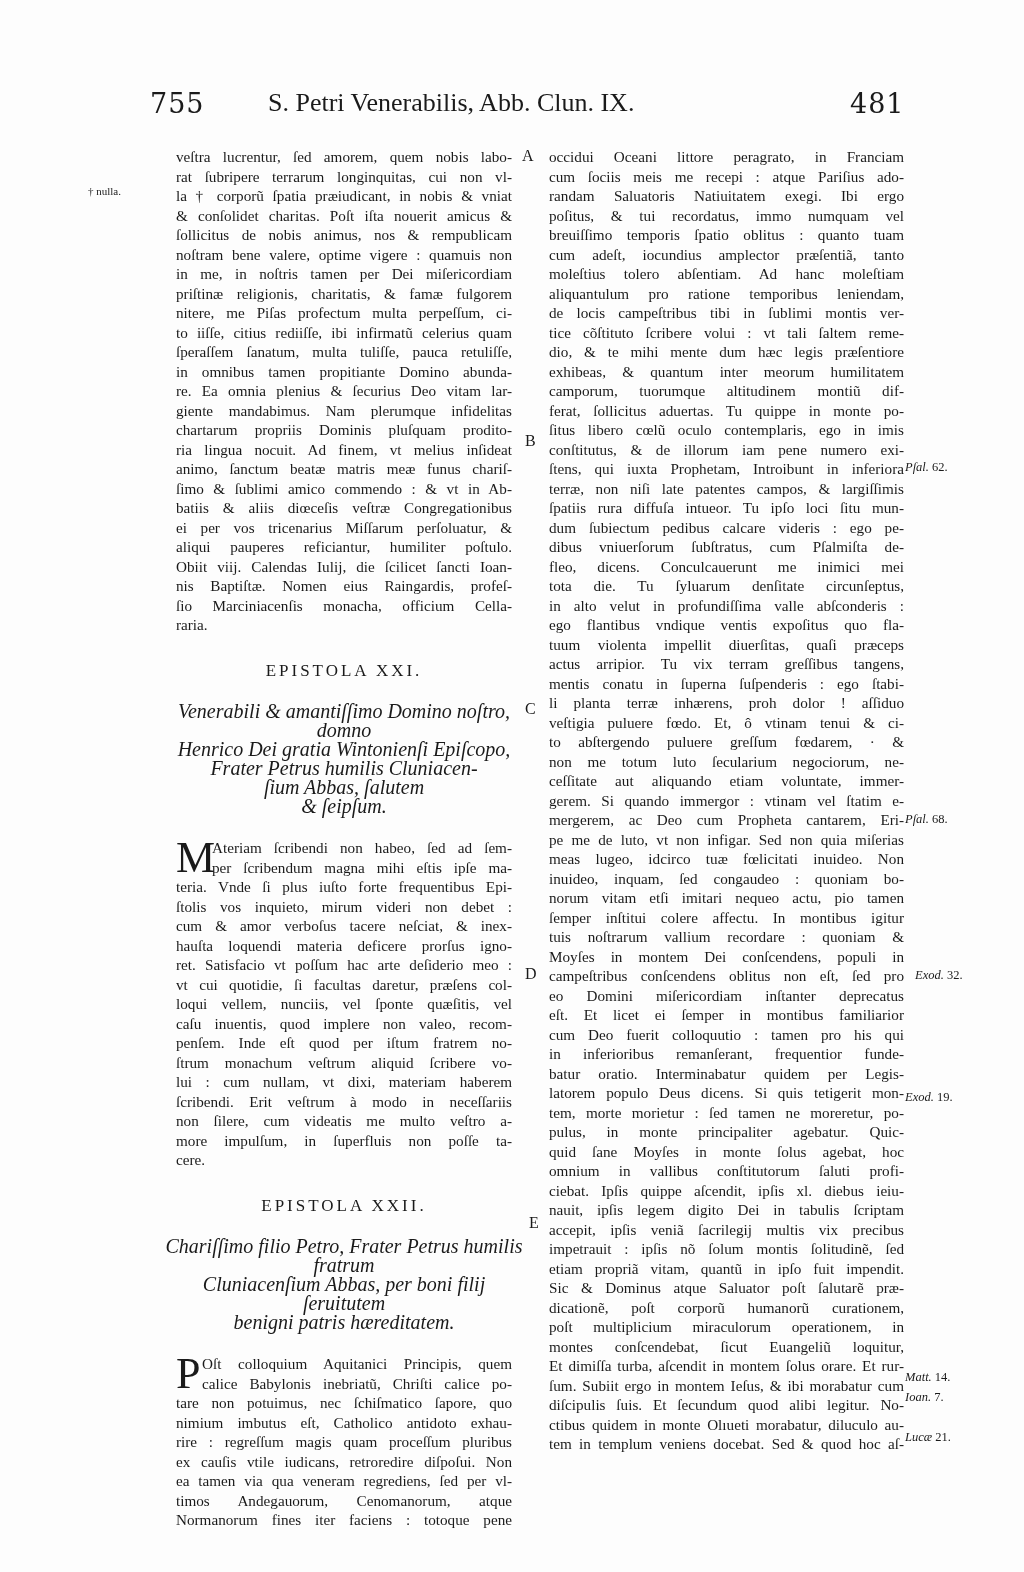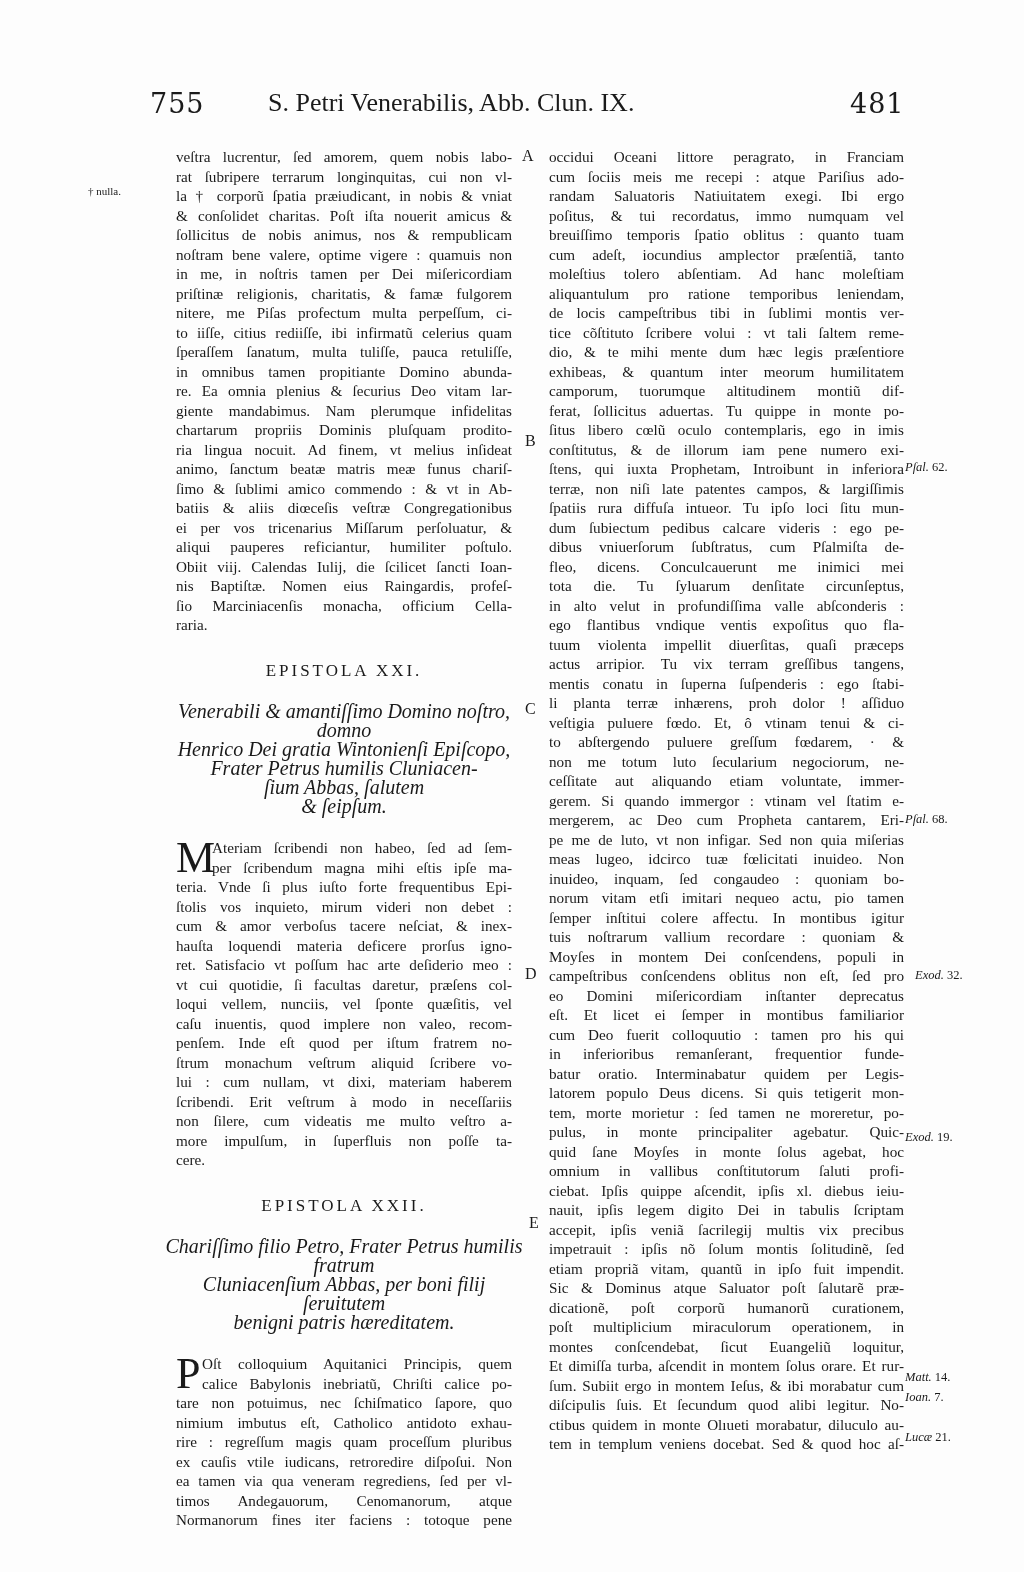--- a/index.html
+++ b/index.html
@@ -193,21 +193,21 @@
 
 <div class="side-note" style="left:905px;top:460px;">
   <span>Pſal.</span> <span class="n">62.</span>
 </div>
 <div class="side-note" style="left:905px;top:812px;">
   <span>Pſal.</span> <span class="n">68.</span>
 </div>
 <div class="side-note" style="left:905px;top:968px;margin-left:10px;">
   <span>Exod.</span> <span class="n">32.</span>
 </div>
-<div class="side-note" style="left:905px;top:1090px;margin-top:40px;">
+<div class="side-note" style="left:905px;top:1090px;">
   <span>Exod.</span> <span class="n">19.</span>
 </div>
 <div class="side-note" style="left:905px;top:1370px;">
   <span>Matt.</span> <span class="n">14.</span>
 </div>
 <div class="side-note" style="left:905px;top:1390px;">
   <span>Ioan.</span> <span class="n">7.</span>
 </div>
 <div class="side-note" style="left:905px;top:1430px;">
   <span>Lucæ</span> <span class="n">21.</span>

